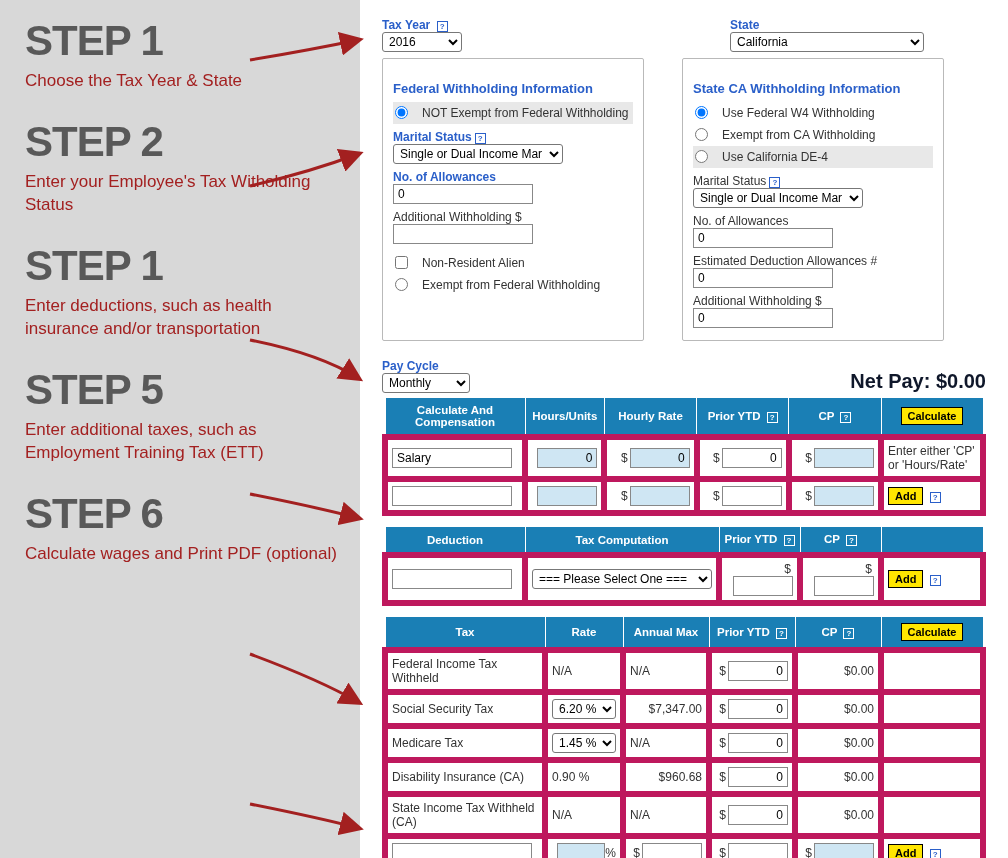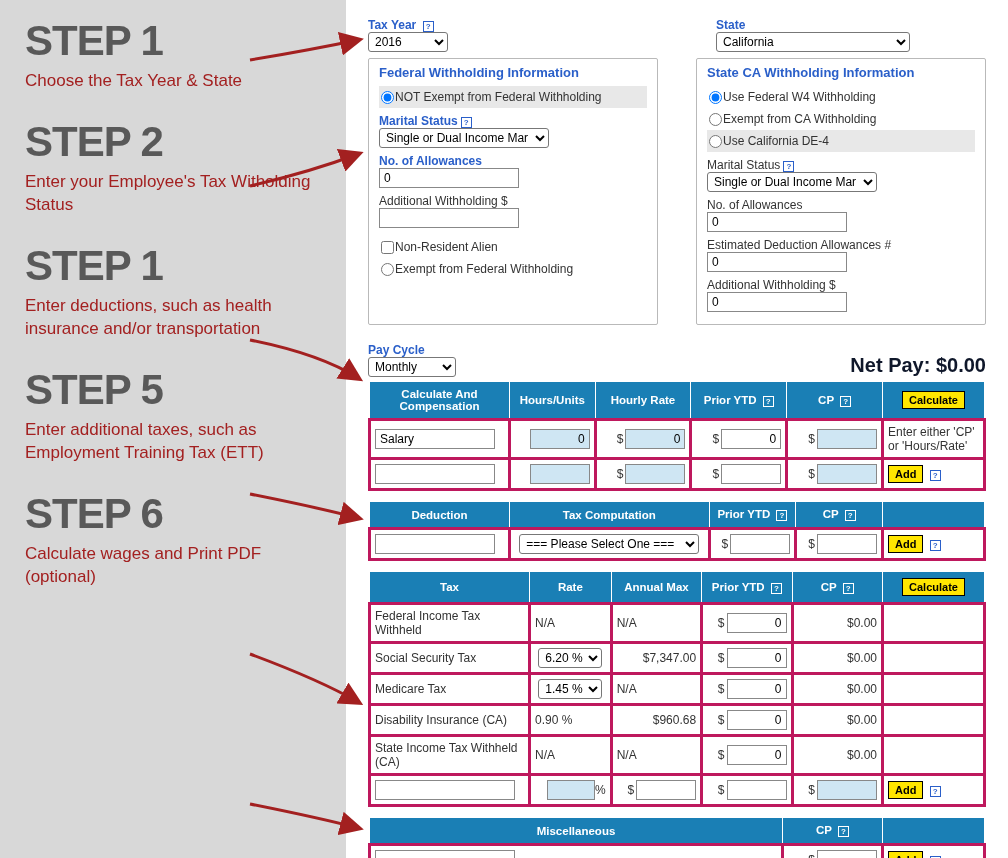--- a/index.html
+++ b/index.html
@@ -10,34 +10,34 @@
 .step-desc{color:#a32020;font-size:17px;line-height:1.35}
 svg.arrow{position:absolute;overflow:visible;pointer-events:none}
 .main{flex:1;padding:18px 22px 20px 22px}
 .toprow{display:flex;gap:38px;margin-bottom:6px}
 .label-blue{color:#2a5fc9;font-weight:bold;font-size:12px}
 .help-icon{display:inline-flex;width:11px;height:11px;border:1px solid #2a5fc9;color:#2a5fc9;font-size:8px;font-weight:bold;align-items:center;justify-content:center;margin-left:3px;cursor:pointer;background:#fff}
 select{font-size:12px;padding:1px 2px;border:1px solid #777;border-radius:3px;background:#fff}
 .sel-small{width:80px}
 .sel-state{width:194px}
 .panel-row{display:flex;gap:38px;margin-top:4px}
-.panel{border:1px solid #b9b9b9;border-radius:2px;padding:4px 10px 12px 10px;width:290px;min-height:258px}
+.panel{border:1px solid #b9b9b9;border-radius:2px;padding:20px 10px 12px 10px;width:262px;min-height:258px}
 .panel-title{color:#2a5fc9;font-weight:bold;font-size:13px;margin:2px 0 6px 0}
-.radio-line{padding:4px 2px;font-size:12px;display:flex;align-items:flex-end;gap:1px}
+.radio-line{padding:4px 2px;font-size:12px;display:flex;align-items:flex-start;gap:14px}
 .radio-line.shaded{background:#e8e8e8}
 .sub{margin-top:6px}
 input[type=text]{font-size:12px;padding:2px 4px;border:1px solid #888;background:#fff}
 .w-full{width:140px}
 .sel-ms{width:170px}
 .cycle-row{display:flex;align-items:flex-end;justify-content:space-between;margin-top:18px;margin-bottom:4px}
 .netpay{font-size:20px;font-weight:bold;color:#0f172a}
 table.grid{width:100%;border-collapse:collapse;margin-bottom:10px}
 table.grid th{background:#1a7fb5;color:#fff;font-size:11.5px;font-weight:bold;padding:6px 4px;border:1px solid #fff;text-align:center}
 table.grid th .help-icon{border-color:#fff;color:#fff;background:transparent}
-table.grid td{background:#fff;border:3px solid #be185d;padding:4px;font-size:12px;vertical-align:middle}
+table.grid td{background:#fff;border:6px solid #be185d;padding:4px;font-size:12px;vertical-align:middle}
 table.grid td input[type=text]{width:60px;text-align:right}
 table.grid td .prefix{display:inline-block;width:10px;text-align:right;margin-right:2px}
 td.lightblue input{background:#cfe6f3}
 .btn{background:#ffe600;border:1px solid #000;font-size:11px;font-weight:bold;padding:2px 6px;cursor:pointer}
 .tnote{font-size:11px;color:#333}
 </style>
 </head>
 <body>
 
 <div class="sidebar">

